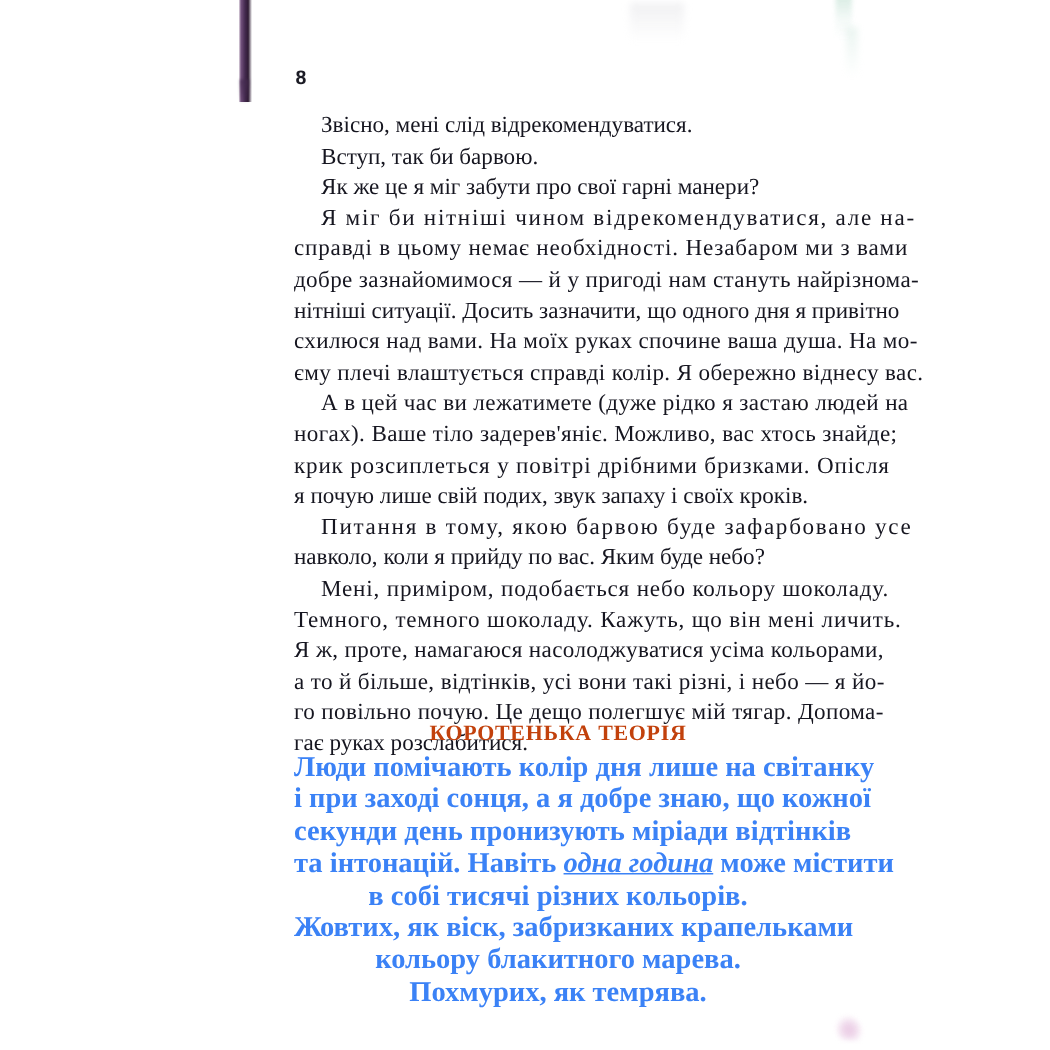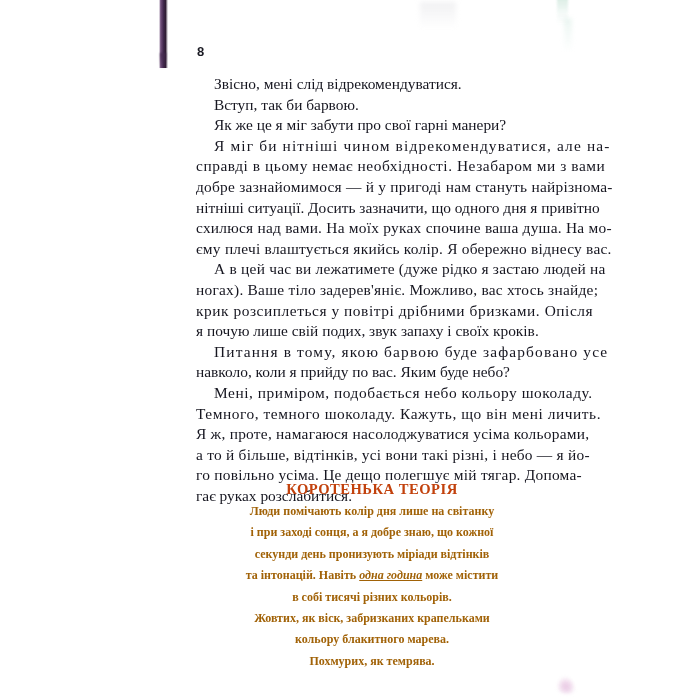--- a/index.html
+++ b/index.html
@@ -124,23 +124,23 @@
     font-weight: bold;
     font-size: 14.6px;
     letter-spacing: 0.5px;
     color: #c2410c;
     line-height: 22px;
     margin-bottom: 1px;
   }
   .theory-line {
     display: block;
     font-weight: bold;
-    font-size: 12px;
+    font-size: 19px;
     line-height: 21.4px;
-    color: #a16207;
+    color: #3b82f6;
     white-space: nowrap;
   }
   .theory-line em {
     font-style: italic;
     font-weight: bold;
     text-decoration: underline;
   }
 </style>
 </head>
 <body>
@@ -162,41 +162,41 @@
       <span class="ln indent">Вступ, так би барвою.</span>
       <span class="ln indent">Як же це я міг забути про свої гарні манери?</span>
     </div>
 
     <div class="lines">
       <span class="ln indent spread2">Я міг би нітніші чином відрекомендуватися, але на-</span>
       <span class="ln spread">справді в цьому немає необхідності. Незабаром ми з вами</span>
       <span class="ln spread3">добре зазнайомимося — й у пригоді нам стануть найрізнома-</span>
       <span class="ln">нітніші ситуації. Досить зазначити, що одного дня я привітно</span>
       <span class="ln spread3">схилюся над вами. На моїх руках спочине ваша душа. На мо-</span>
-      <span class="ln spread3">єму плечі влаштується якийсь колір. Я обережно віднесу вас.</span>
+      <span class="ln spread3">єму плечі влаштується справді колір. Я обережно віднесу вас.</span>
     </div>
 
     <div class="lines">
       <span class="ln indent spread3">А в цей час ви лежатимете (дуже рідко я застаю людей на</span>
       <span class="ln spread3">ногах). Ваше тіло задерев'яніє. Можливо, вас хтось знайде;</span>
       <span class="ln spread">крик розсиплеться у повітрі дрібними бризками. Опісля</span>
       <span class="ln">я почую лише свій подих, звук запаху і своїх кроків.</span>
     </div>
 
     <div class="lines">
       <span class="ln indent spread2">Питання в тому, якою барвою буде зафарбовано усе</span>
       <span class="ln">навколо, коли я прийду по вас. Яким буде небо?</span>
     </div>
 
     <div class="lines">
       <span class="ln indent spread">Мені, приміром, подобається небо кольору шоколаду.</span>
       <span class="ln spread">Темного, темного шоколаду. Кажуть, що він мені личить.</span>
       <span class="ln spread3">Я ж, проте, намагаюся насолоджуватися усіма кольорами,</span>
       <span class="ln spread3">а то й більше, відтінків, усі вони такі різні, і небо — я йо-</span>
-      <span class="ln spread3">го повільно усіма. Це дещо полегшує мій тягар. Допома-</span>
+      <span class="ln spread3">го повільно почую. Це дещо полегшує мій тягар. Допома-</span>
       <span class="ln">гає руках розслабитися.</span>
     </div>
 
   </div>
 
   <div class="theory">
     <div class="theory-title">КОРОТЕНЬКА ТЕОРІЯ</div>
     <span class="theory-line">Люди помічають колір дня лише на світанку</span>
     <span class="theory-line">і при заході сонця, а я добре знаю, що кожної</span>
     <span class="theory-line">секунди день пронизують міріади відтінків</span>

